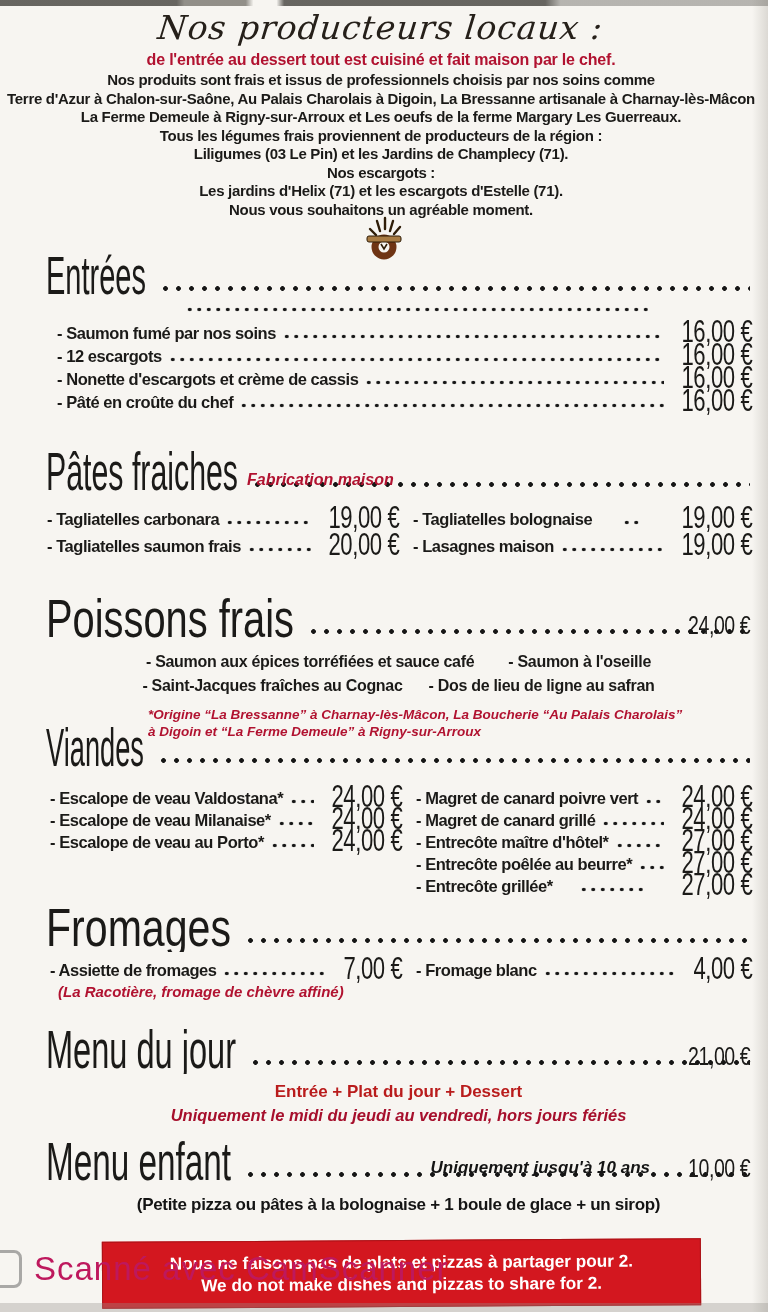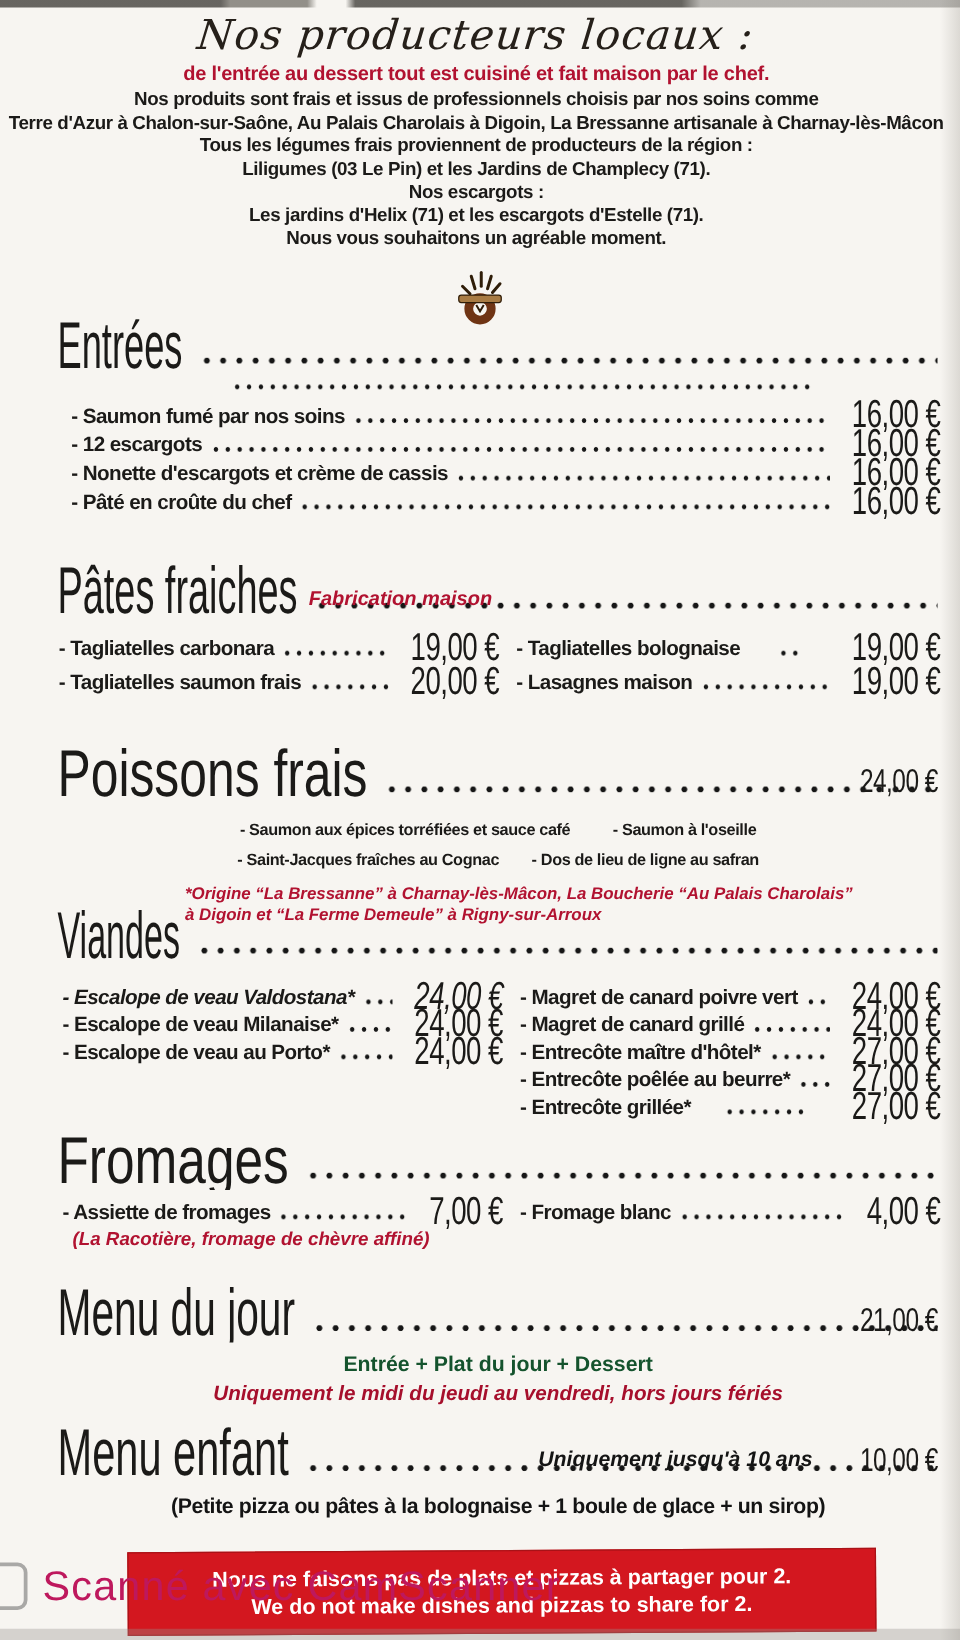--- a/index.html
+++ b/index.html
@@ -54,23 +54,23 @@
   .colR { flex:1 1 auto; margin-left:14px; }
 
   .note-red-f { position:absolute; left:202px; bottom:7px; color:#b11230;
     font-weight:700; font-style:italic; font-size:16px; white-space:nowrap; }
   .note-red-v { position:absolute; left:103px; top:-4px; color:#b11230;
     font-weight:700; font-style:italic; font-size:13.5px; line-height:17px; width:648px; }
   .note-black-e { position:absolute; right:102px; bottom:8px; color:#141414;
     font-weight:700; font-style:italic; font-size:17px; white-space:nowrap; }
 
   .fishrow { display:flex; justify-content:center; align-items:flex-end;
-    font-weight:700; font-size:13px; letter-spacing:-0.3px; height:22px; }
-
-  .center-note1 { text-align:center; color:#14532d; font-weight:700; font-size:17px; margin-top:8px; }
+    font-weight:700; font-size:16px; letter-spacing:-0.3px; height:22px; }
+
+  .center-note1 { text-align:center; color:#b91c1c; font-weight:700; font-size:17px; margin-top:8px; }
   .center-note2 { text-align:center; color:#a60f2c; font-weight:700; font-style:italic; font-size:16.5px; margin-top:4px; }
   .center-detail { text-align:center; color:#141414; font-weight:700; font-size:17px; margin-top:9px; letter-spacing:-0.3px; }
   .from-note { color:#b11230; font-weight:700; font-style:italic; font-size:15px; margin-top:3px; padding-left:8px; }
 
   
   .banner { position:absolute; left:102px; top:1240px; width:597px; height:65px;
     background:#d3171f; border:1px solid #a81217; transform:rotate(-0.35deg);
     display:flex; flex-direction:column; justify-content:center; align-items:center;
     color:#ffffff; font-weight:700; font-size:17.2px; line-height:21.5px; text-align:center; }
 
@@ -85,20 +85,21 @@
 <div class="page">
 
   <div class="scanbar"></div>
   <div class="edge-shade"></div>
 
   <div class="hdr">
     <span class="script">Nos producteurs locaux :</span>
     <div class="hred">de l'entrée au dessert tout est cuisiné et fait maison par le chef.</div>
     <div class="hline">Nos produits sont frais et issus de professionnels choisis par nos soins comme</div>
     <div class="hline">Terre d'Azur à Chalon-sur-Saône, Au Palais Charolais à Digoin, La Bressanne artisanale à Charnay-lès-Mâcon</div>
+    <div class="hline">La Ferme Demeule à Rigny-sur-Arroux et Les oeufs de la ferme Margary Les Guerreaux.</div>
     <div class="hline">Tous les légumes frais proviennent de producteurs de la région :</div>
     <div class="hline">Liligumes (03 Le Pin) et les Jardins de Champlecy (71).</div>
     <div class="hline">Nos escargots :</div>
     <div class="hline">Les jardins d'Helix (71) et les escargots d'Estelle (71).</div>
     <div class="hline">Nous vous souhaitons un agréable moment.</div>
   </div>
 
   <div class="snail-wrap">
     <svg width="48" height="46" viewBox="0 0 48 46">
       <g stroke="#2f1d08" stroke-width="2.4" stroke-linecap="round">
@@ -206,21 +207,21 @@
         <text x="1" y="40" font-size="46" textLength="98" lengthAdjust="spacingAndGlyphs" transform="scale(1,1.15)">Viandes</text>
       </svg>
       <div class="leader-lg"></div>
       <div class="note-red-v">
         <div>*Origine “La Bressanne” à Charnay-lès-Mâcon, La Boucherie “Au Palais Charolais”</div>
         <div>à Digoin et “La Ferme Demeule” à Rigny-sur-Arroux</div>
       </div>
     </div>
     <div class="cols" style="margin-top:14px;">
       <div class="colL" style="padding-left:5px;">
-        <div class="mi" style="height:22px;font-style:italic;">
+        <div class="mi" style="height:22px;">
           <span class="nm">- Escalope de veau Valdostana*</span>
           <div class="leader-sm"></div>
           <span class="price-lg">24,00 €</span>
         </div>
         <div class="mi" style="height:22px;">
           <span class="nm">- Escalope de veau Milanaise*</span>
           <div class="leader-sm"></div>
           <span class="price-lg">24,00 €</span>
         </div>
         <div class="mi" style="height:22px;">

